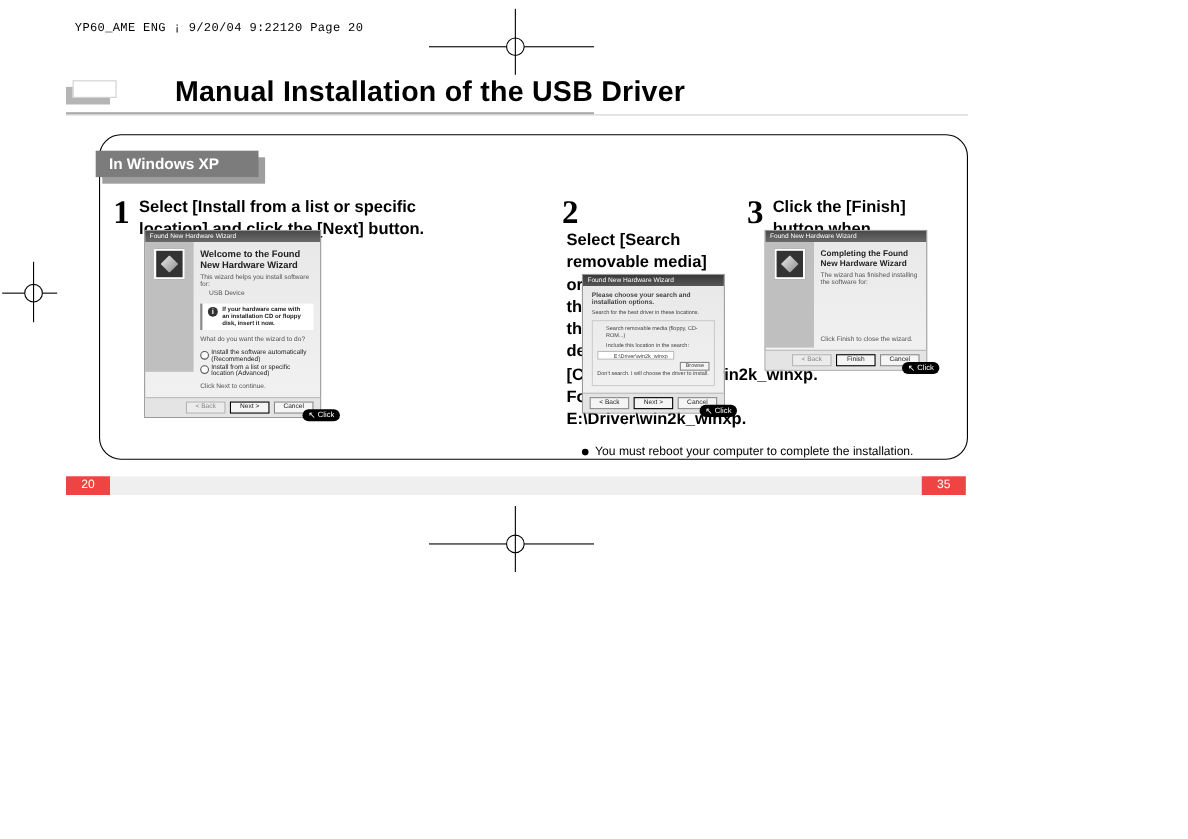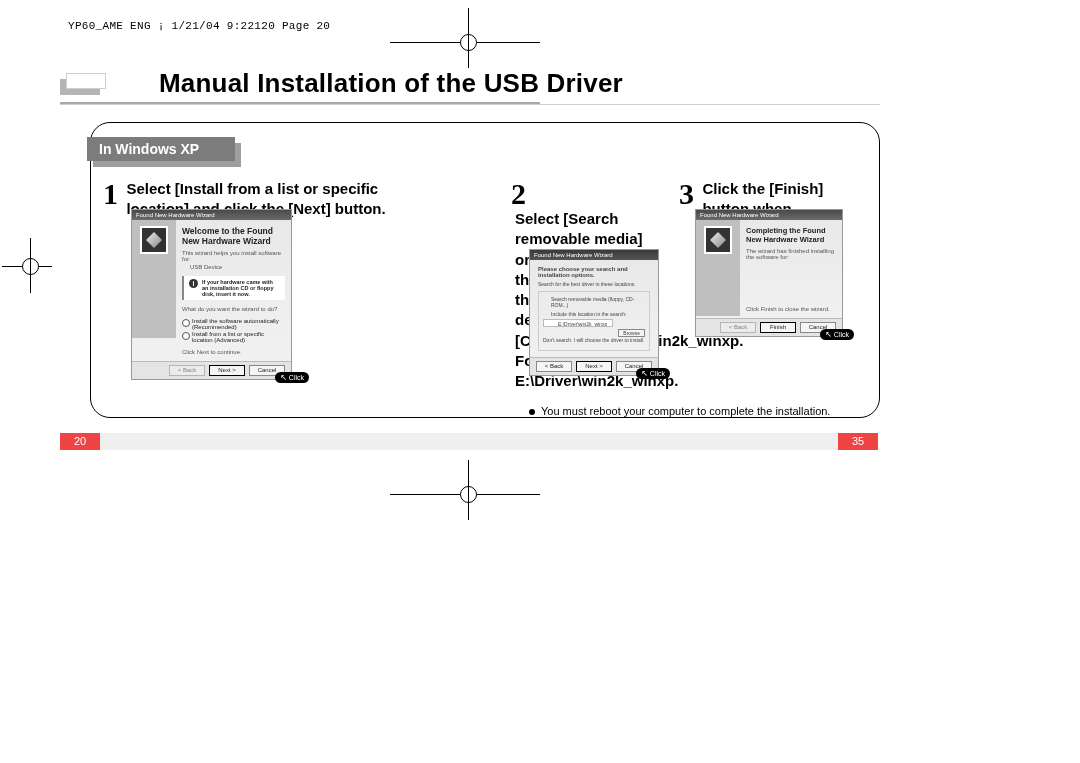--- a/index.html
+++ b/index.html
@@ -70,21 +70,21 @@
   .reboot .bullet { display: inline-block; width: 6px; height: 6px; background: #000; border-radius: 50%; vertical-align: middle; margin-right: 6px; }
 
   .page-num { position: absolute; top: 433px; height: 17px; line-height: 17px; background: #ef4444; color: #fff; font-family: Arial; font-size: 11px; text-align: center; }
   .pn-left { left: 60px; width: 40px; }
   .pn-right { left: 838px; width: 40px; }
   .pn-band { position: absolute; top: 433px; left: 60px; width: 818px; height: 17px; background: #efefef; }
 </style>
 </head>
 <body>
 
-<div class="print-header">YP60_AME ENG ¡   1/21/04 9:22120   Page 20</div>
+<div class="print-header">YP60_AME ENG ¡   9/20/04 9:22120   Page 20</div>
 
 <div class="crop-top">
     <div class="circ"></div>
   </div>
 <div class="crop-left">
     <div class="circ"></div>
   </div>
 <div class="crop-bottom">
     <div class="circ"></div>
   </div>

